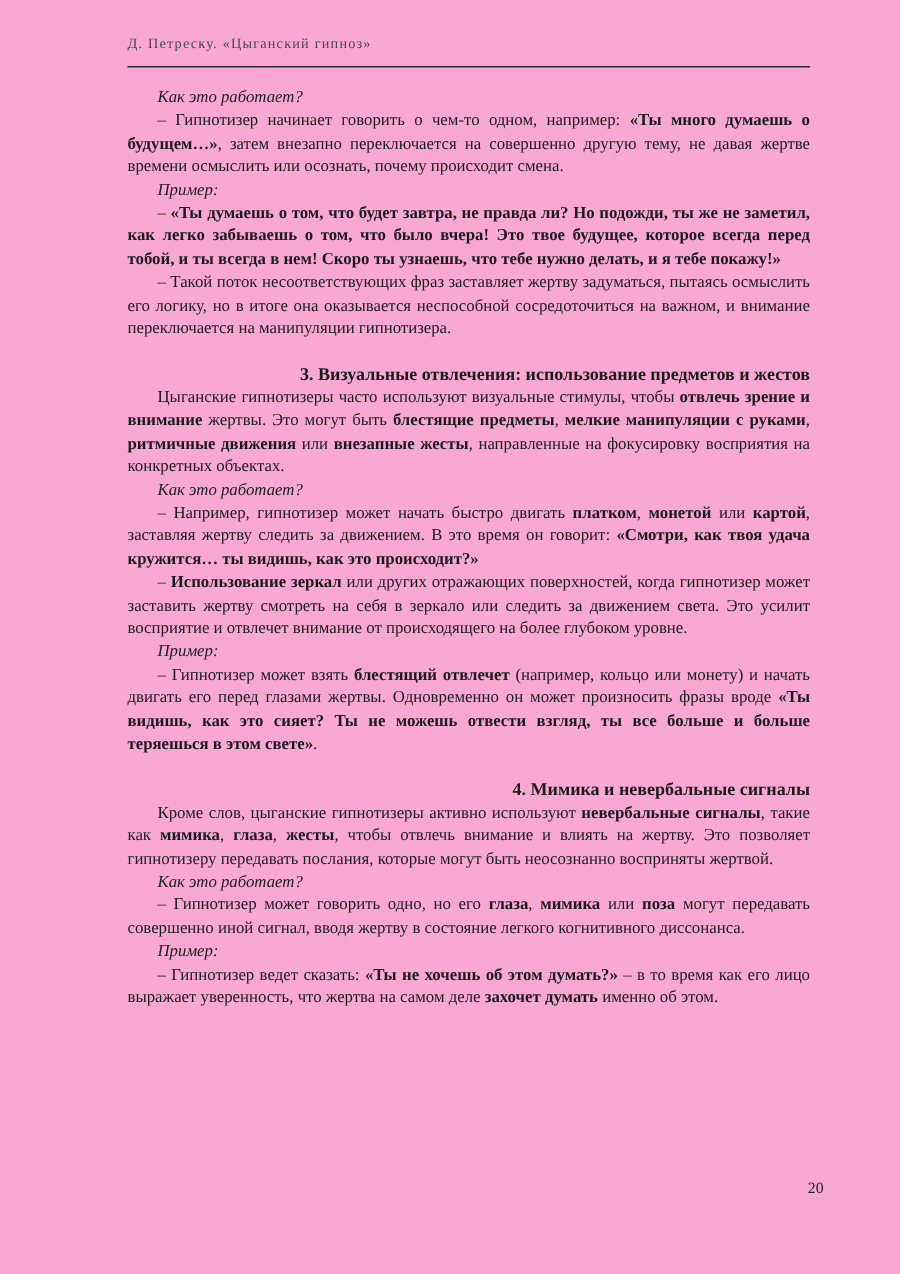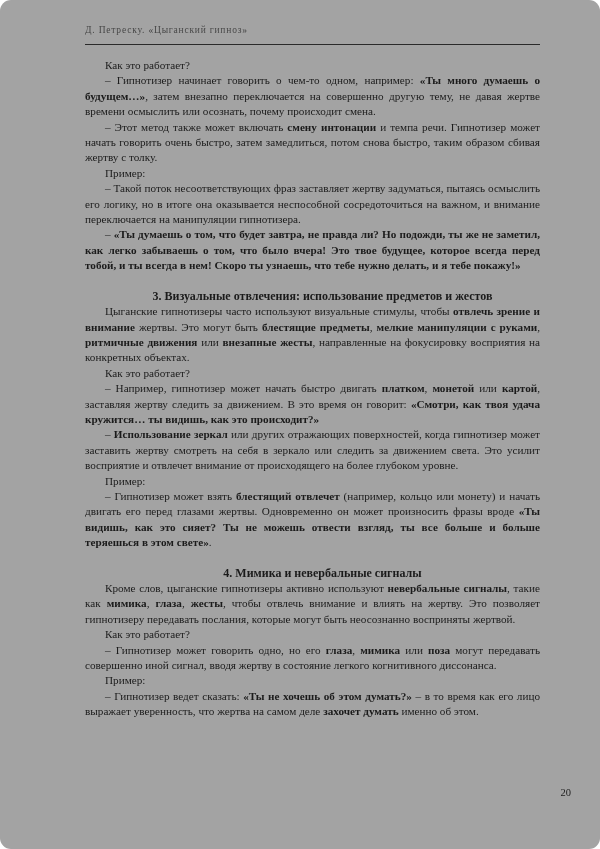--- a/index.html
+++ b/index.html
@@ -1,25 +1,24 @@
 <!DOCTYPE html>
 <html lang="ru"><head>
 <meta charset="utf-8">
 <style>
   html,body{margin:0;padding:0;background:#ffffff;}
   .page{
     position:relative;
     width:600px;
     height:849px;
-    background:#a3a3a3;
+    background:#f9a8d4;
     font-family:"Liberation Serif","DejaVu Serif",serif;
     color:#1b1b1b;
     overflow:hidden;
     box-sizing:border-box;
-    border-radius:11px;
   }
   .running-header{
     position:absolute;
     top:25px;
     left:85px;
     width:455px;
     font-size:9.5px;
     color:#474747;
     letter-spacing:0.8px;
     white-space:nowrap;
@@ -37,52 +36,51 @@
     position:absolute;
     top:58px;
     left:85px;
     width:455px;
     font-size:11.2px;
     line-height:15.4px;
     text-align:justify;
   }
   .para{margin:0;text-indent:20px;}
   .para.noindent{text-indent:0;}
-  .para.italic{}
+  .para.italic{font-style:italic;}
   .b{font-weight:bold;}
   .heading{
     font-weight:bold;
     font-size:12px;
     margin:15px 0 0 0;
     text-indent:20px;
-    text-align:center;
+    text-align:right;
   }
   .page-number{
     position:absolute;
     top:787px;
-    right:29px;
+    right:51px;
     font-size:10.5px;
     color:#222222;
   }
 </style>
 </head>
 <body>
 
 <div class="page">
   <div class="running-header">
     <span>Д.  Петреску.  «Цыганский гипноз»</span>
   </div>
   <hr class="header-rule">
   <div class="body-text">
       <p class="para italic"><span>Как это работает?</span></p>
       <p class="para"><span>– Гипнотизер начинает говорить о чем-то одном, например: </span><span class="b">«Ты много думаешь о будущем…»</span><span>, затем внезапно переключается на совершенно другую тему, не давая жертве времени осмыслить или осознать, почему происходит смена.</span></p>
-      <p class="para"><span>– Этот метод также может включать </span><span class="b">смену интонации</span><span> и темпа речи. Гипнотизер может начать говорить очень быстро, затем замедлиться, потом снова быстро, таким образом сбивая жертву с толку.</span></p>
       <p class="para italic"><span>Пример:</span></p>
+      <p class="para"><span>– </span><span class="b">«Ты думаешь о том, что будет завтра, не правда ли? Но подожди, ты же не заметил, как легко забываешь о том, что было вчера! Это твое будущее, которое всегда перед тобой, и ты всегда в нем! Скоро ты узнаешь, что тебе нужно делать, и я тебе покажу!»</span></p>
       <p class="para"><span>– Такой поток несоответствующих фраз заставляет жертву задуматься, пытаясь осмыслить его логику, но в итоге она оказывается неспособной сосредоточиться на важном, и внимание переключается на манипуляции гипнотизера.</span></p>
-      <p class="para"><span>– </span><span class="b">«Ты думаешь о том, что будет завтра, не правда ли? Но подожди, ты же не заметил, как легко забываешь о том, что было вчера! Это твое будущее, которое всегда перед тобой, и ты всегда в нем! Скоро ты узнаешь, что тебе нужно делать, и я тебе покажу!»</span></p>
       <div class="heading">3. Визуальные отвлечения: использование предметов и жестов</div>
       <p class="para"><span>Цыганские гипнотизеры часто используют визуальные стимулы, чтобы </span><span class="b">отвлечь зрение и внимание</span><span> жертвы. Это могут быть </span><span class="b">блестящие предметы</span><span>, </span><span class="b">мелкие манипуляции с руками</span><span>, </span><span class="b">ритмичные движения</span><span> или </span><span class="b">внезапные жесты</span><span>, направленные на фокусировку восприятия на конкретных объектах.</span></p>
       <p class="para italic"><span>Как это работает?</span></p>
       <p class="para"><span>– Например, гипнотизер может начать быстро двигать </span><span class="b">платком</span><span>, </span><span class="b">монетой</span><span> или </span><span class="b">картой</span><span>, заставляя жертву следить за движением. В это время он говорит: </span><span class="b">«Смотри, как твоя удача кружится… ты видишь, как это происходит?»</span></p>
       <p class="para"><span>– </span><span class="b">Использование зеркал</span><span> или других отражающих поверхностей, когда гипнотизер может заставить жертву смотреть на себя в зеркало или следить за движением света. Это усилит восприятие и отвлечет внимание от происходящего на более глубоком уровне.</span></p>
       <p class="para italic"><span>Пример:</span></p>
       <p class="para"><span>– Гипнотизер может взять </span><span class="b">блестящий отвлечет</span><span> (например, кольцо или монету) и начать двигать его перед глазами жертвы. Одновременно он может произносить фразы вроде </span><span class="b">«Ты видишь, как это сияет? Ты не можешь отвести взгляд, ты все больше и больше теряешься в этом свете»</span><span>.</span></p>
       <div class="heading">4. Мимика и невербальные сигналы</div>
       <p class="para"><span>Кроме слов, цыганские гипнотизеры активно используют </span><span class="b">невербальные сигналы</span><span>, такие как </span><span class="b">мимика</span><span>, </span><span class="b">глаза</span><span>, </span><span class="b">жесты</span><span>, чтобы отвлечь внимание и влиять на жертву. Это позволяет гипнотизеру передавать послания, которые могут быть неосознанно восприняты жертвой.</span></p>
       <p class="para italic"><span>Как это работает?</span></p>

